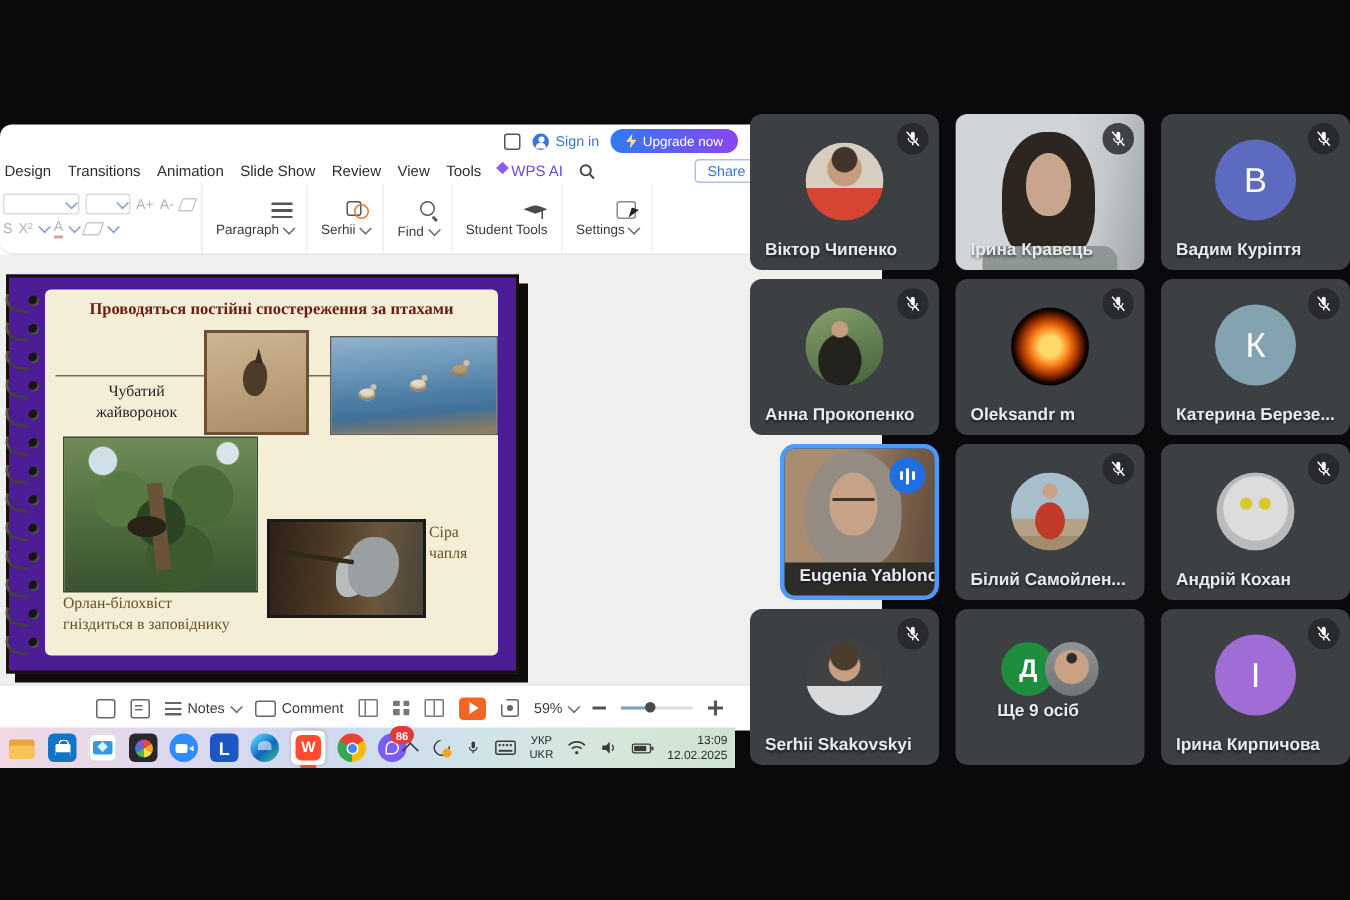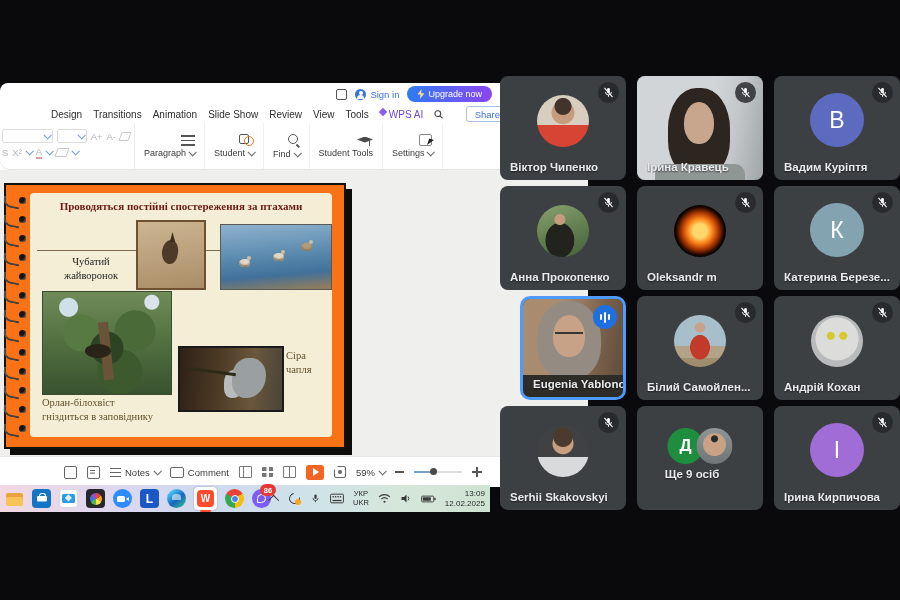--- a/index.html
+++ b/index.html
@@ -21,21 +21,21 @@
     background:linear-gradient(90deg,#2f7bf5,#8a45f0);color:#fff;font-size:9px;}
   .bolt{width:7px;height:10px;background:#ffe28a;clip-path:polygon(60% 0,0 55%,45% 55%,35% 100%,100% 42%,52% 42%);}
   .wc{width:22px;height:16px;display:flex;align-items:center;justify-content:center;}
   .wc.min i{width:9px;height:1.5px;background:#444;}
   .wc.max i{width:8px;height:8px;border:1.2px solid #444;border-radius:1px;}
   .wc.close{position:relative;}
   .wc.close i{position:absolute;width:10px;height:1.4px;background:#444;transform:rotate(45deg);}
   .wc.close i+i{transform:rotate(-45deg);}
 
   
-  .menubar{position:relative;height:18px;display:flex;align-items:center;gap:11px;padding:0 6px 0 3px;font-size:10px;color:#2d2d2d;margin-left:48px;}
+  .menubar{position:relative;height:18px;display:flex;align-items:center;gap:11px;padding:0 6px 0 3px;font-size:10px;color:#2d2d2d;}
   .menubar .mi{white-space:nowrap;cursor:default;}
   .ai{display:flex;gap:3px;color:#6a46d8;white-space:nowrap;}
   .spark{width:6px;height:6px;background:#8a5cf0;transform:rotate(45deg);}
   .share-btn{display:flex;align-items:center;gap:4px;border:1px solid #a9c3ea;color:#3b74d9;border-radius:3px;height:14px;padding:0 8px;font-size:9.5px;}
   .chev{width:5px;height:5px;border-right:1.2px solid #7a9cd0;border-bottom:1.2px solid #7a9cd0;transform:rotate(45deg) translateY(-1px);}
   .chev.dark{border-color:#666;}
   .chat-ico{width:12px;height:10px;border:1.2px solid #555;border-radius:2px;position:relative;}
   .chat-ico::after{content:"";position:absolute;left:2px;bottom:-3px;width:4px;height:3px;background:#fff;border-left:1.2px solid #555;transform:skewX(-25deg);}
   .more-dots{display:flex;gap:2px;align-items:center;}
   .more-dots b{width:2px;height:2px;border-radius:50%;background:#555;}
@@ -62,21 +62,21 @@
   .ic-cap{position:relative;width:16px;height:11px;}
   .ic-cap::before{content:"";position:absolute;left:0;top:2px;width:16px;height:6px;background:#4a4a4a;clip-path:polygon(50% 0,100% 50%,50% 100%,0 50%);}
   .ic-cap::after{content:"";position:absolute;left:12px;top:5px;width:1.4px;height:6px;background:#4a4a4a;}
   .ic-set{position:relative;width:14px;height:12px;}
   .ic-set::before{content:"";position:absolute;left:0;top:0;width:11px;height:10px;border:1.2px solid #888;border-radius:2px;}
   .ic-set::after{content:"";position:absolute;right:0;bottom:0;width:0;height:0;border-left:5px solid #222;border-bottom:7px solid transparent;transform:rotate(18deg);}
   .rgrow{flex:1;border-right:none;}
 
   
   .slide-area{position:relative;height:286px;background:#efefee;overflow:hidden;}
-  .slide{position:absolute;left:4px;top:13px;width:338px;height:262px;background:#f97316;border:2px solid #15110d;box-shadow:6px 6px 0 0 #0e0d0b;}
+  .slide{position:absolute;left:4px;top:13px;width:338px;height:262px;background:#4c1d95;border:2px solid #15110d;box-shadow:6px 6px 0 0 #0e0d0b;}
   .rings{position:absolute;left:-3px;top:12px;bottom:12px;width:26px;display:flex;flex-direction:column;justify-content:space-between;}
   .ring{position:relative;width:26px;height:10px;}
   .ring::before{content:"";position:absolute;left:0;top:0;width:15px;height:9px;border-bottom:2px solid #44403a;border-left:2px solid #55504a;border-radius:0 0 0 9px;transform:rotate(10deg);}
   .ring::after{content:"";position:absolute;right:3px;top:0;width:7px;height:7px;border-radius:50%;background:#171513;box-shadow:inset -1px -1px 1px #5a5a5a;}
   .page{position:absolute;left:24px;top:8px;width:302px;height:244px;background:#f4eed6;border-radius:4px;font-family:"Liberation Serif","DejaVu Serif",serif;}
   .s-title{position:absolute;left:0;top:7px;width:100%;text-align:center;font-weight:bold;font-size:11px;color:#6d1a14;}
   .s-line{position:absolute;left:7px;top:57px;width:289px;height:1px;background:#7d6a4a;}
   .simg{position:absolute;overflow:hidden;z-index:2;}
   .img-lark{left:106px;top:27px;width:66px;height:66px;border:2px solid #6e5032;background:linear-gradient(170deg,#cdb592 0%,#b89e78 60%,#a98d66 100%);}
   .img-lark::before{content:"";position:absolute;left:24px;top:18px;width:16px;height:24px;background:#4d3a28;border-radius:50% 50% 45% 55%;transform:rotate(8deg);}
@@ -291,21 +291,21 @@
         <div class="rgroup">
           <i class="ic-par"></i>
           <span class="rg-label">
               <em style="font-style:normal">Paragraph</em>
               <i class="chev dark"></i>
             </span>
         </div>
         <div class="rgroup">
           <i class="ic-draw"></i>
           <span class="rg-label">
-              <em style="font-style:normal">Student</em>
+              <em style="font-style:normal">Serhii</em>
               <i class="chev dark"></i>
             </span>
         </div>
         <div class="rgroup">
           <i class="ic-find"></i>
           <span class="rg-label">
               <em style="font-style:normal">Find</em>
               <i class="chev dark"></i>
             </span>
         </div>

